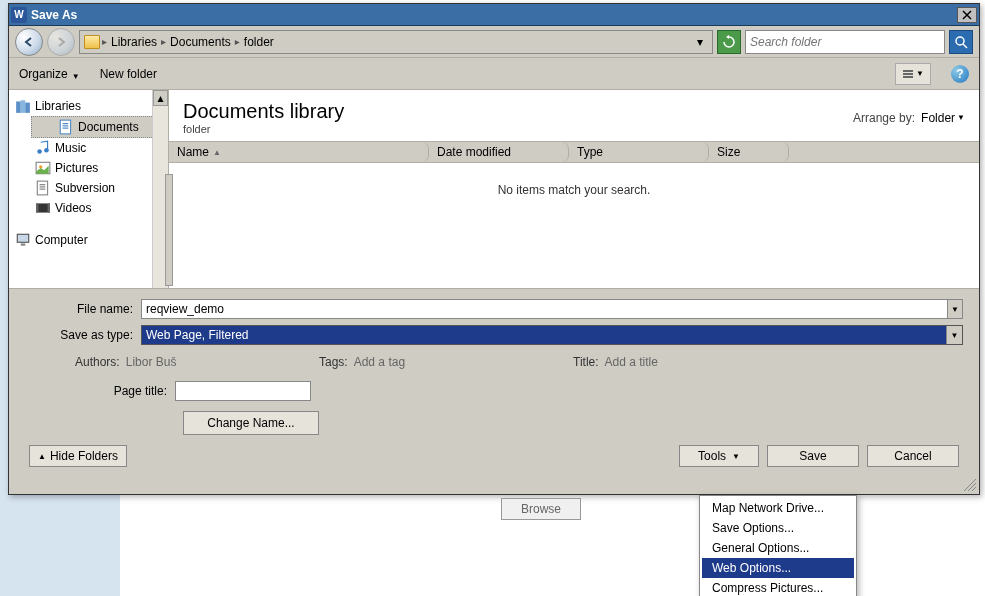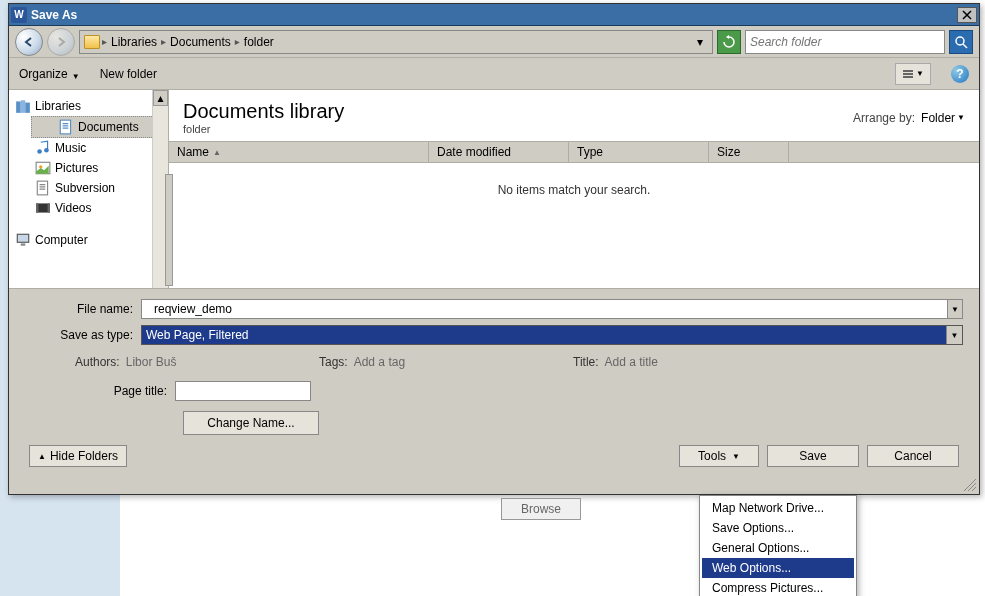--- a/index.html
+++ b/index.html
@@ -46,34 +46,34 @@
 
 .main-area { flex: 1; background: #fff; display: flex; flex-direction: column; position: relative; }
 .main-scroll-split { position: absolute; left: -4px; top: 84px; width: 8px; height: 112px; background: #cfccc4; border: 1px solid #999; }
 .lib-header { padding: 10px 14px 6px; display: flex; align-items: center; }
 .lib-title { font-size: 20px; font-weight: normal; color: #000; }
 .lib-sub { font-size: 11px; color: #444; }
 .arrange { margin-left: auto; display: flex; align-items: center; gap: 6px; font-size: 12px; color: #444; }
 .arrange .val { color: #000; cursor: pointer; display: flex; align-items: center; gap: 2px; }
 
 .col-headers { display: flex; background: #cfccc4; border-top: 1px solid #b0ada5; border-bottom: 1px solid #b0ada5; height: 22px; }
-.col { padding: 3px 8px; border-right: 1px solid #b0ada5; cursor: pointer; display: flex; align-items: center; gap: 4px; }
+.col { padding: 3px 8px; border-right: 1px solid #b0ada5; cursor: pointer; display: flex; align-items: center; gap: 4px; border-radius: 7px; }
 .col.name { width: 260px; }
 .col.date { width: 140px; }
 .col.type { width: 140px; }
 .col.size { width: 80px; }
 .col .sort-asc { font-size: 8px; color: #666; }
 
 .file-list { flex: 1; display: flex; align-items: flex-start; justify-content: center; padding-top: 20px; color: #333; background: #fff; }
 
 .bottom-panel { background: #cfccc4; padding: 10px 16px 4px; border-top: 1px solid #b0ada5; }
 .form-row { display: flex; align-items: center; margin-bottom: 6px; }
 .form-row label { width: 116px; text-align: right; padding-right: 8px; }
 .form-row .field { flex: 1; }
-.text-input { width: 100%; height: 20px; background: #fff; border: 1px solid #888; padding: 0 12px; font-size: 12px; }
+.text-input { width: 100%; height: 20px; background: #fff; border: 1px solid #888; padding: 0 4px; font-size: 12px; }
 .combo { width: 100%; height: 20px; background: #1e3a8a; color: #fff; border: 1px solid #555; padding: 0 4px; display: flex; align-items: center; cursor: pointer; position: relative; }
 .combo .combo-arrow { position: absolute; right: 0; top: 0; bottom: 0; width: 16px; background: #cfccc4; border-left: 1px solid #888; display: flex; align-items: center; justify-content: center; color: #000; }
 
 .meta-row { display: flex; padding: 4px 0 10px 50px; gap: 4px; }
 .meta-item { display: flex; gap: 6px; }
 .meta-item .ml { color: #333; }
 .meta-item .mv { color: #666; cursor: text; }
 
 .pagetitle-row { display: flex; align-items: center; padding: 2px 0 4px 0; }
 .pagetitle-row label { width: 150px; text-align: right; padding-right: 8px; }

